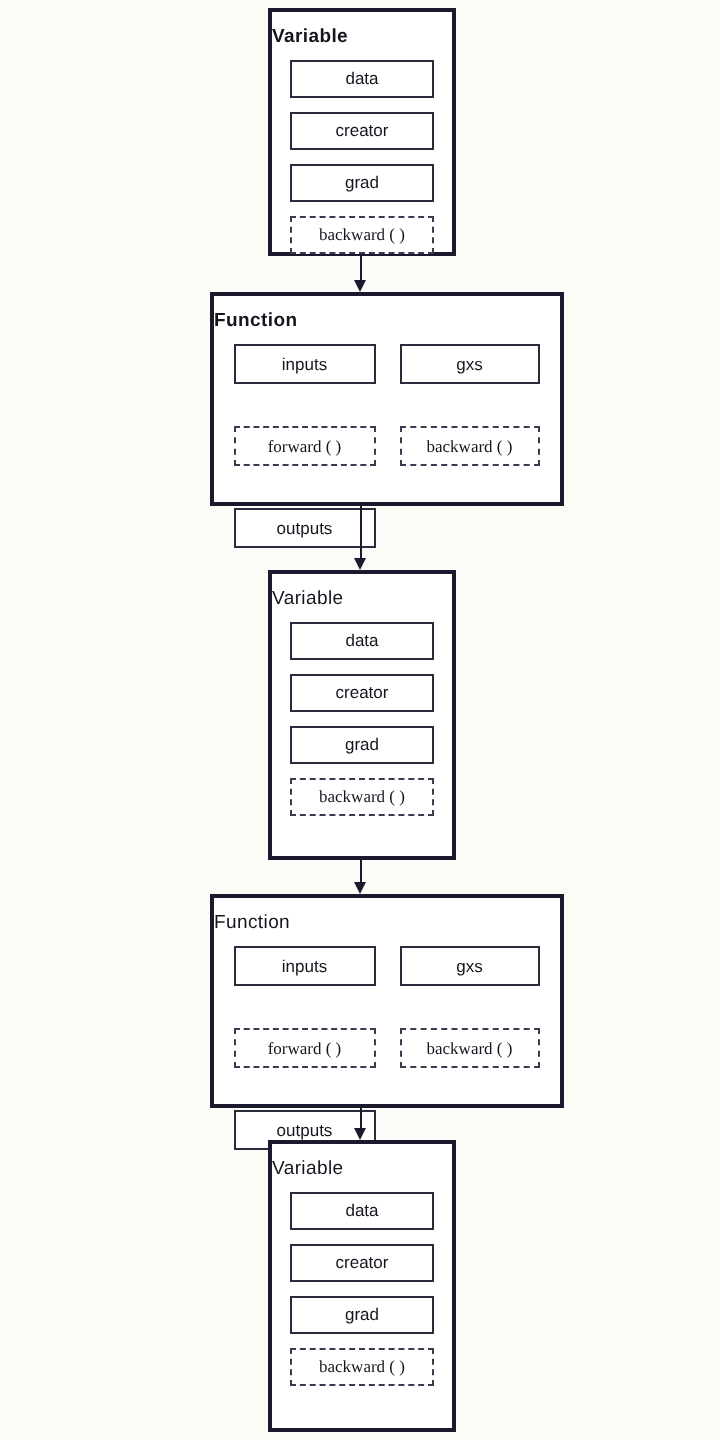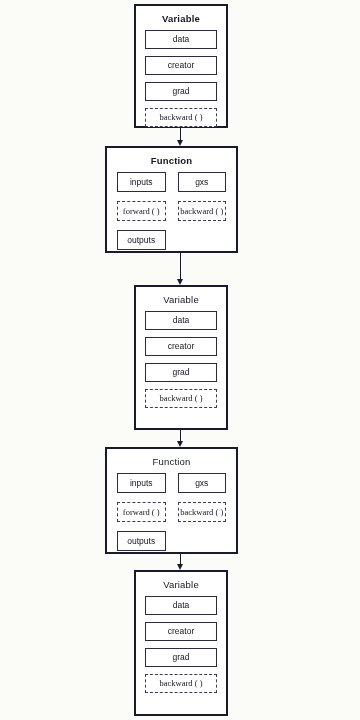--- a/index.html
+++ b/index.html
@@ -27,25 +27,24 @@
     background: #ffffff;
     border: 2px solid #1a1a2e;
     box-sizing: border-box;
   }
   .block.variable {
     left: 134px;
     width: 94px;
   }
   .block.function {
     left: 105px;
-    width: 133px;
+    width: 177px;
   }
 
   .block-title {
-    text-align: center;
     font-size: 9.5px;
     color: #15151f;
     letter-spacing: 0.2px;
     margin-top: 7px;
     margin-bottom: 6px;
     line-height: 11px;
   }
   .block-title.bold {
     font-weight: bold;
   }
@@ -75,20 +74,21 @@
     font-family: Liberation Serif, serif;
   }
 
   
   .fn-grid {
     padding: 0 10px;
     display: grid;
     grid-template-columns: 1fr 1fr;
     column-gap: 12px;
     row-gap: 0px;
+    gap: 12px;
   }
   .fn-grid .slot {
     margin-bottom: 9px;
     height: 20px;
     line-height: 18px;
   }
   .fn-grid .spacer {
     visibility: hidden;
   }
 

